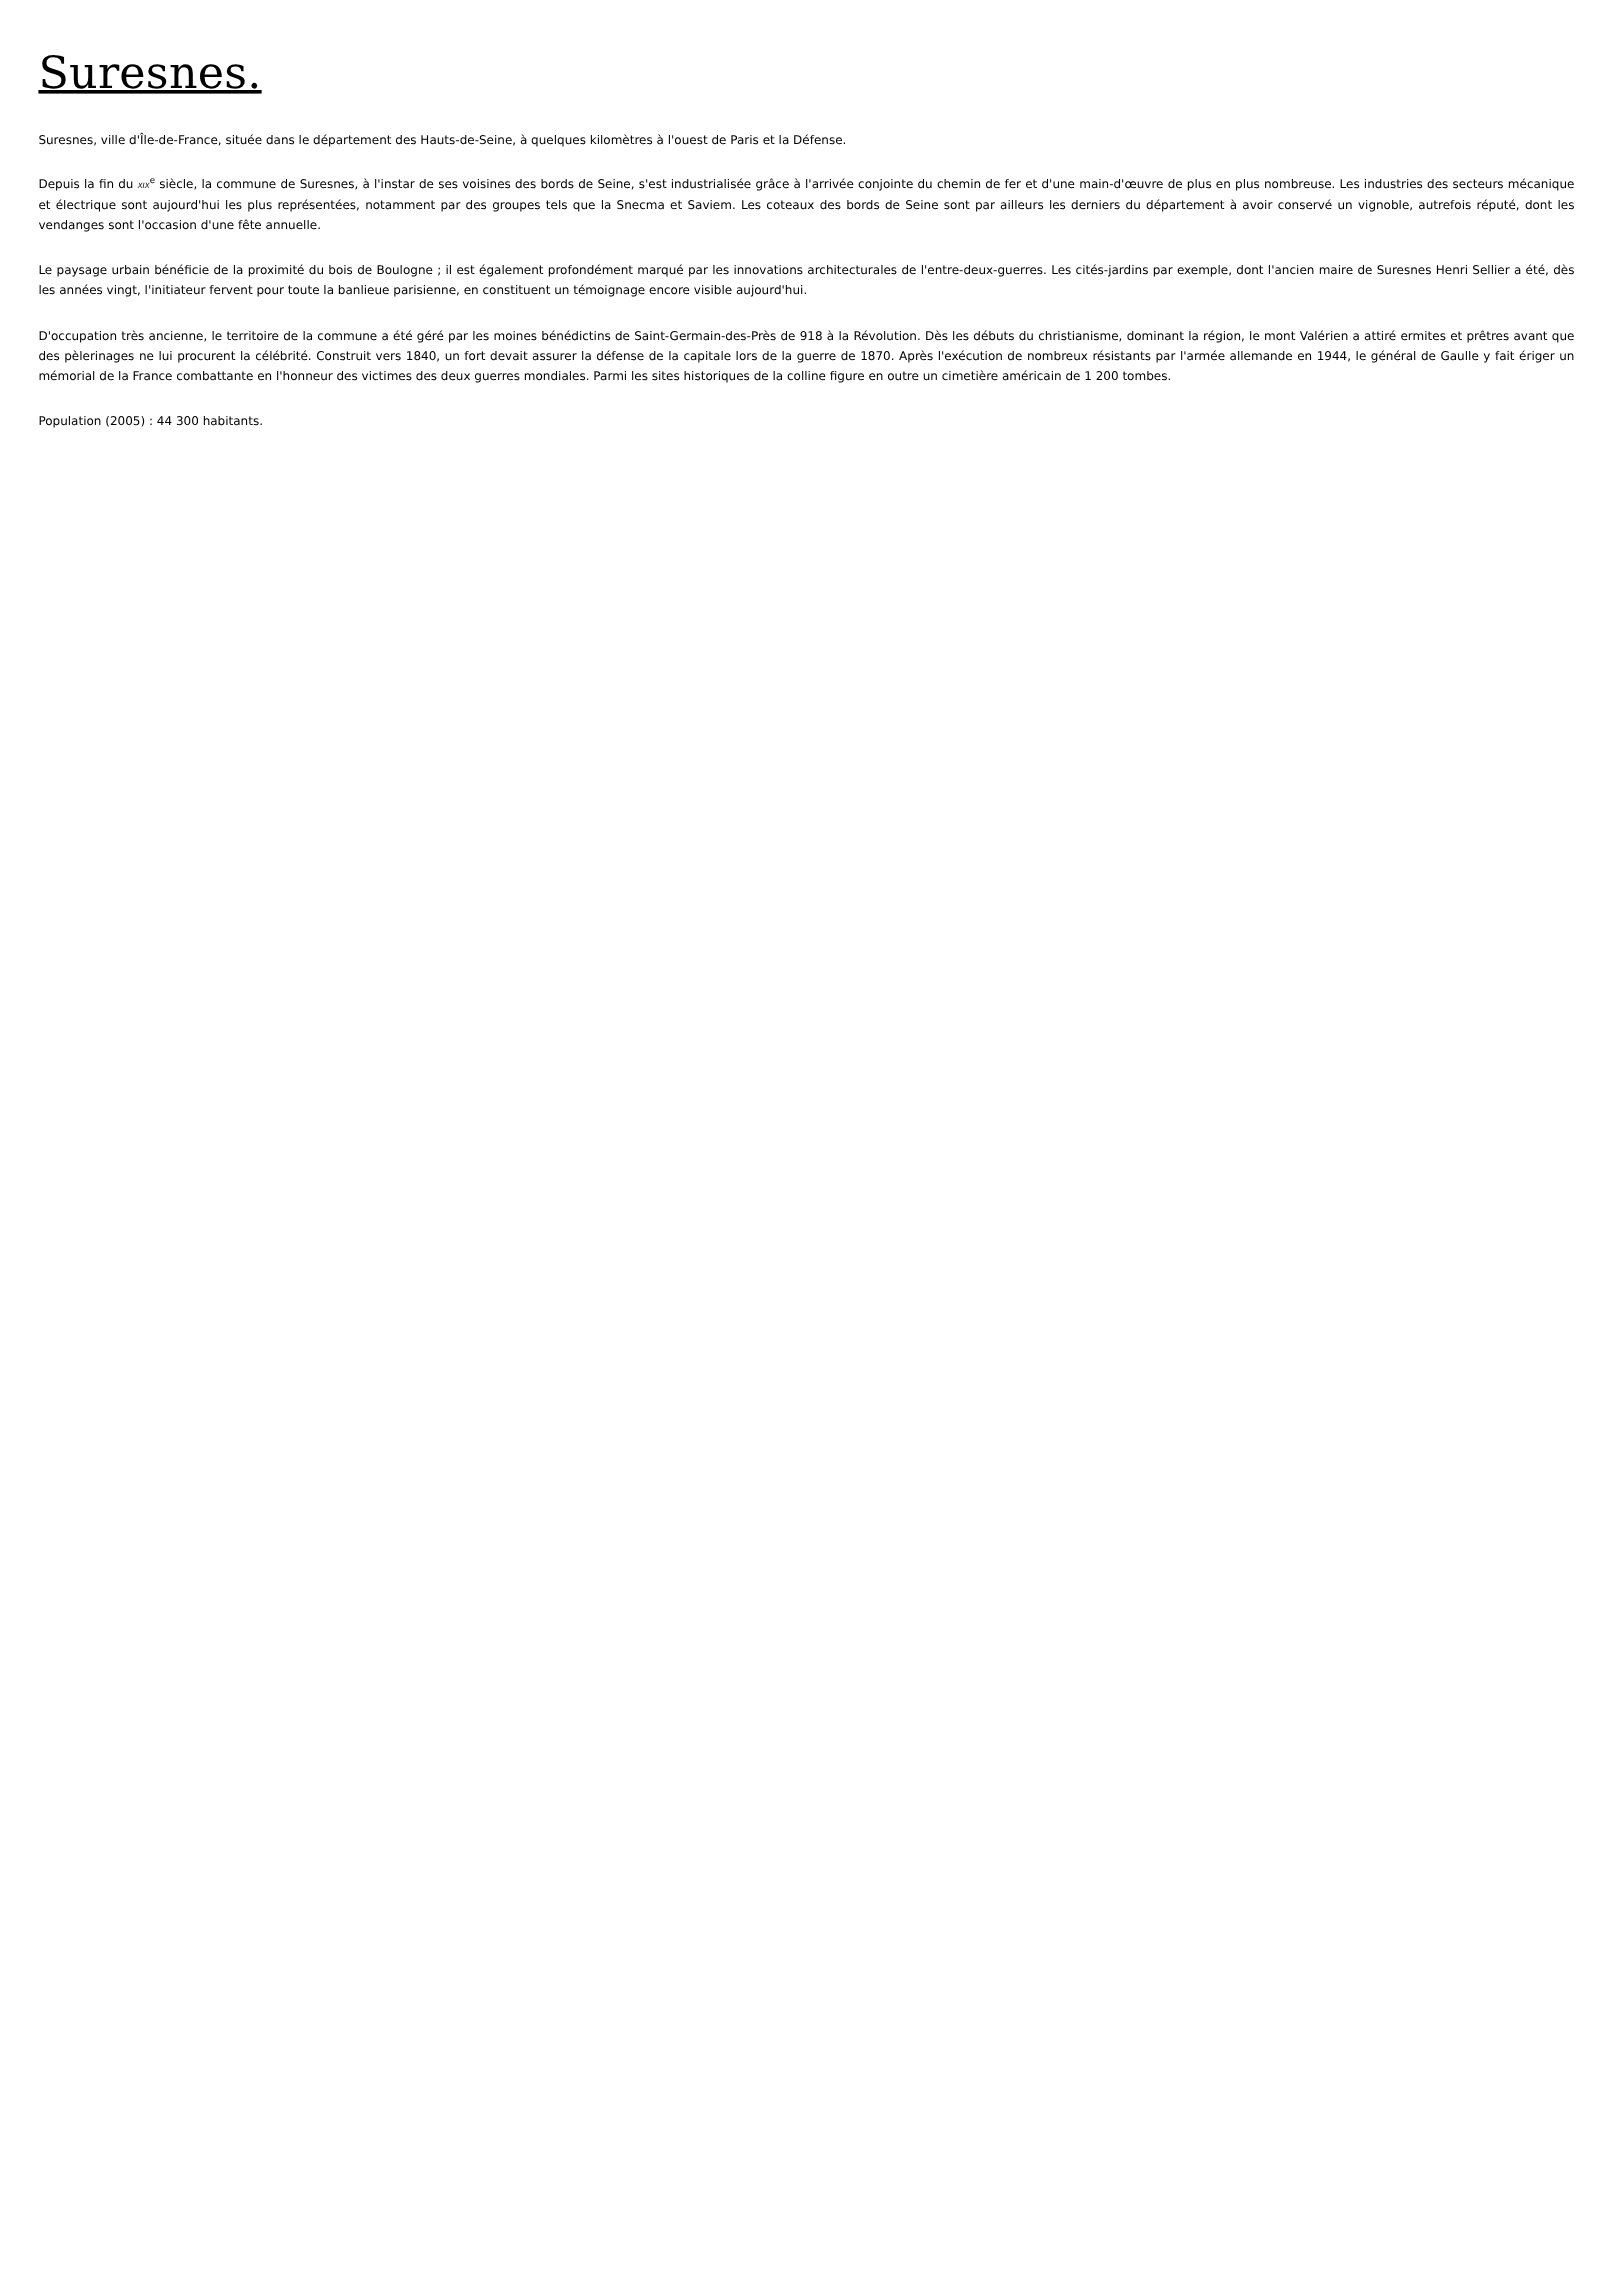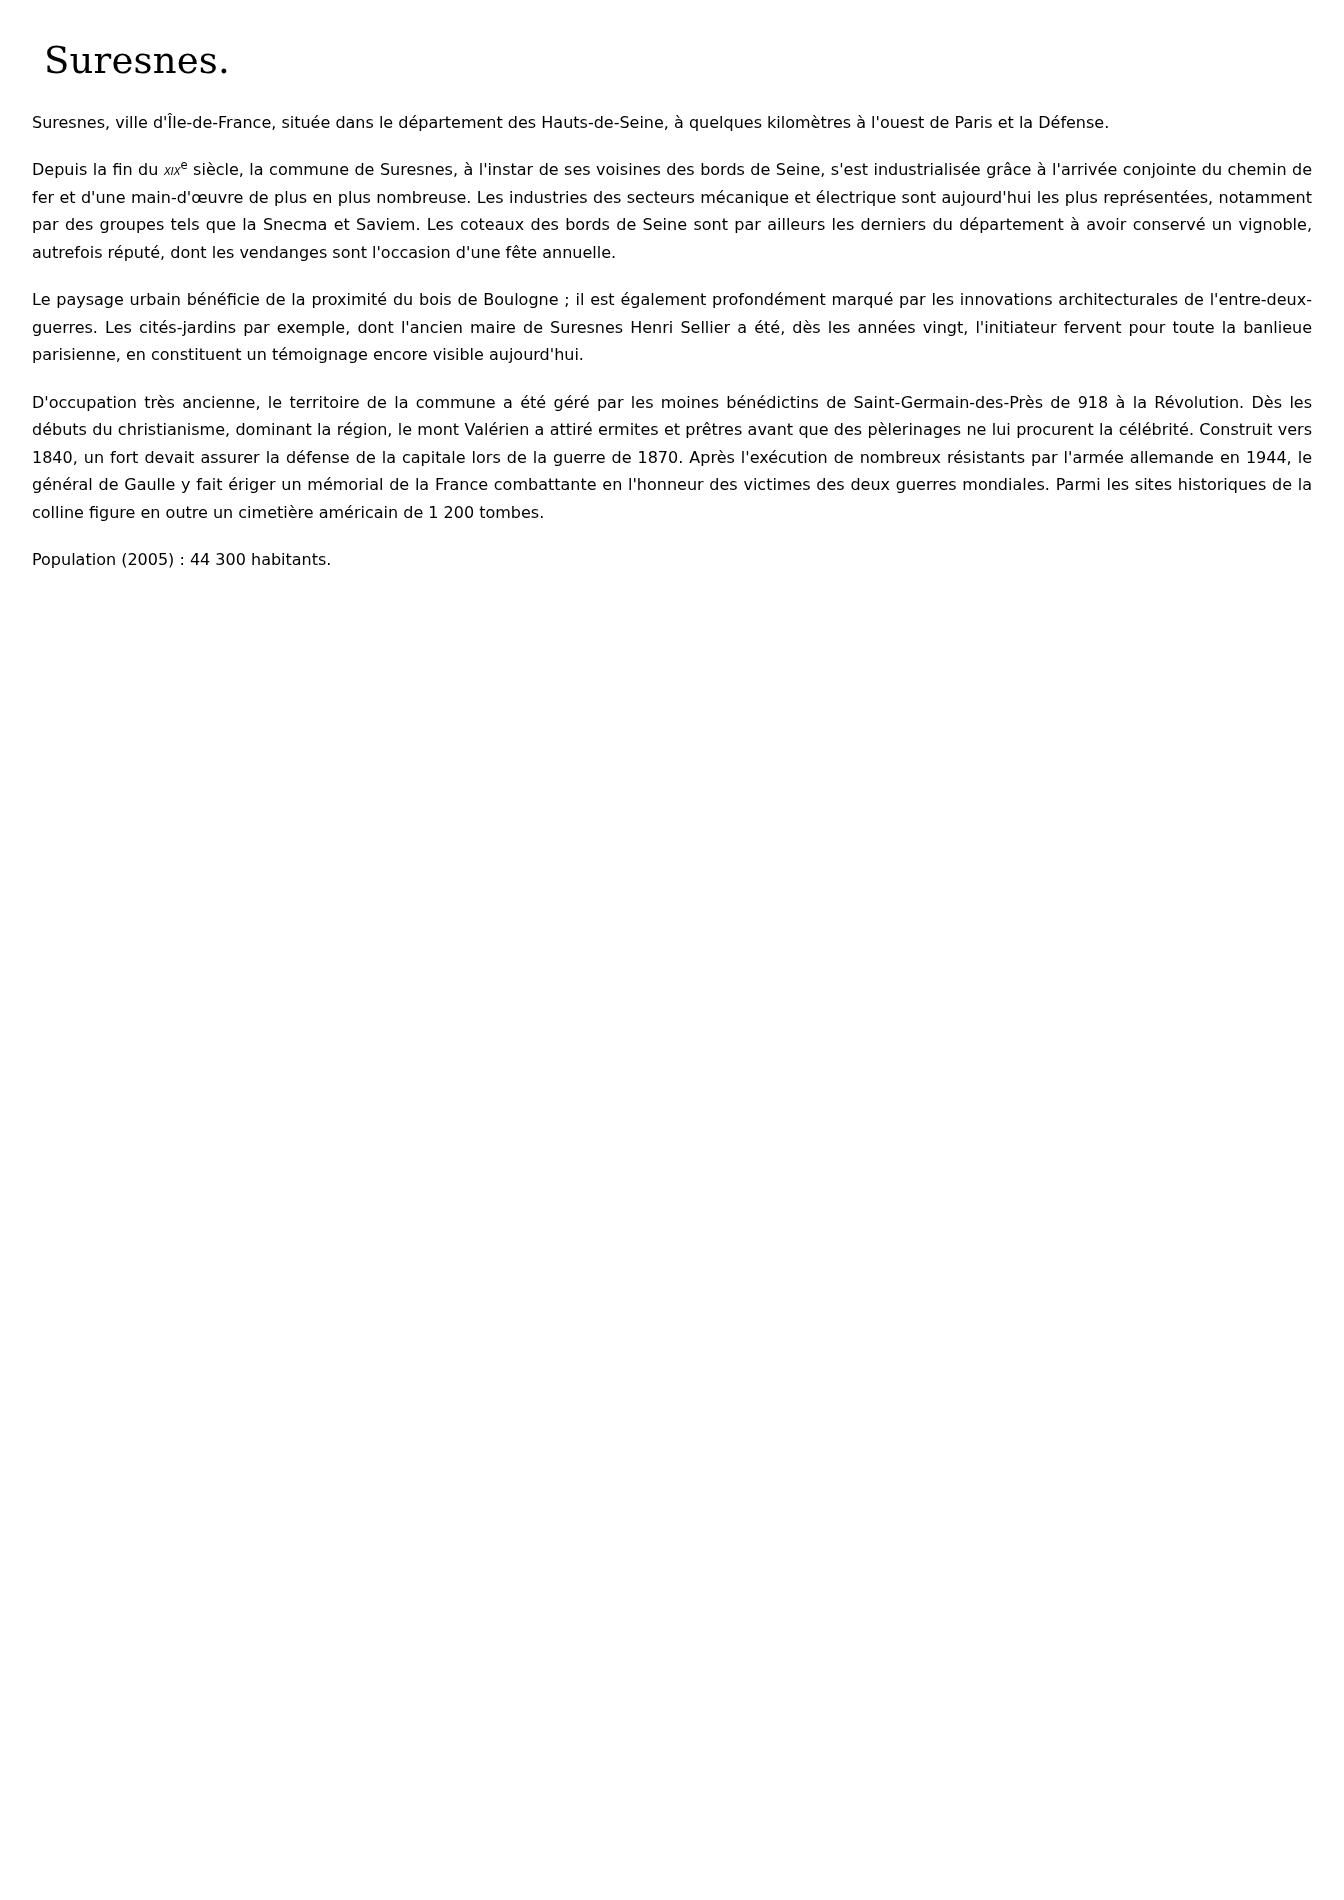--- a/index.html
+++ b/index.html
@@ -17,25 +17,26 @@
     box-sizing: border-box;
     width: 1344px;
     min-height: 1900px;
     padding: 40px 32px 0 32px;
   }
   .doc-title {
     font-family: "DejaVu Serif", serif;
     font-size: 37px;
     font-weight: normal;
     line-height: 1.15;
-    margin: 0 0 26px 12px;
+    margin: 0 0 26px 0;
     letter-spacing: 0.2px;
+    text-decoration: underline;
   }
   .para {
-    font-size: 16px;
+    font-size: 10px;
     line-height: 1.72;
     text-align: justify;
     margin: 0 0 20px 0;
     max-width: 1280px;
   }
   .para:last-child {
     margin-bottom: 0;
   }
   .smallcaps {
     font-variant: small-caps;

